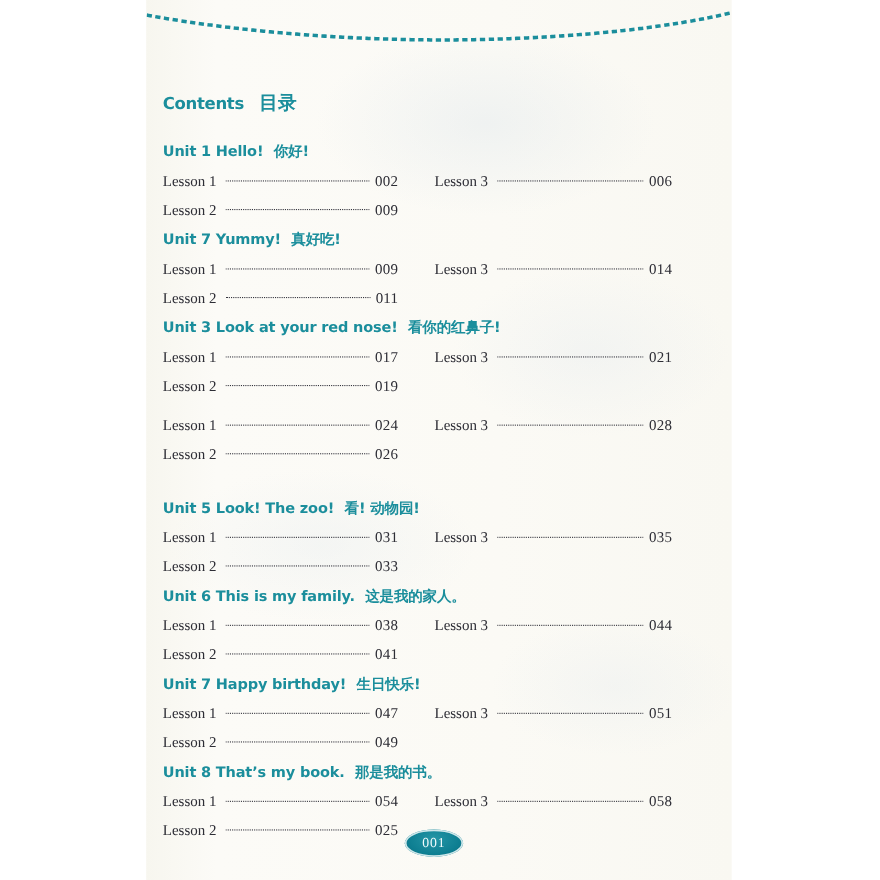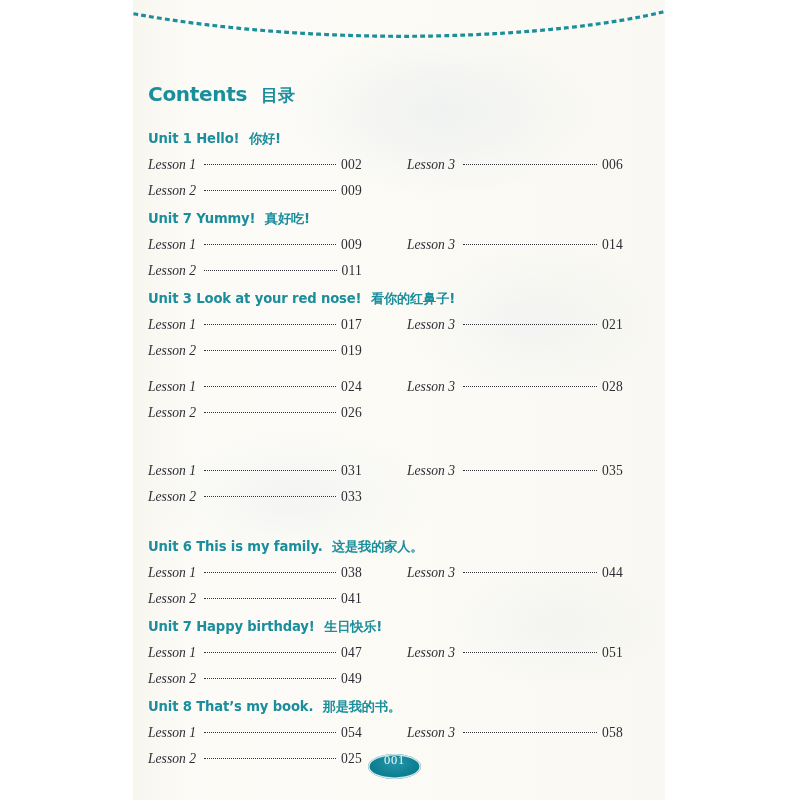--- a/index.html
+++ b/index.html
@@ -62,21 +62,21 @@
     left: 15px;
     top: 82px;
     display: flex;
     align-items: baseline;
     gap: 14px;
     white-space: nowrap;
   }
   .contents-en {
     font-family: "DejaVu Sans", sans-serif;
     font-weight: bold;
-    font-size: 20px;
+    font-size: 15px;
     letter-spacing: -0.3px;
     color: #1b8e9c;
   }
   .contents-zh {
     font-family: Liberation Sans, sans-serif;
     font-weight: bold;
     font-size: 17px;
     color: #1b8e9c;
   }
 
@@ -124,25 +124,24 @@
 
   
   .entry {
     position: absolute;
     top: 0;
     display: flex;
     align-items: baseline;
     white-space: nowrap;
   }
   .entry.col-left  { left: 0px;   width: 214px; }
-  .entry.col-right { left: 259px; width: 216px; }
+  .entry.col-right { left: 247px; width: 216px; }
 
   .entry .label {
     flex: 0 0 auto;
-    font-style: italic;
   }
   .entry .leader {
     flex: 1 1 auto;
     position: relative;
     margin: 0 5px 0 8px;
     height: 13px;
     overflow: hidden;
   }
   .entry .leader::before {
     content: "";
@@ -163,21 +162,21 @@
   .page-badge {
     position: absolute;
     left: 235px;
     top: 754px;
     width: 53px;
     height: 25px;
     border-radius: 50%;
     background: radial-gradient(ellipse at 50% 35%, #2596a6 0%, #0e7f92 60%, #0a6d7e 100%);
     box-shadow: inset 0 0 0 1.6px #cfe7ea;
     display: flex;
-    align-items: flex-start;
+    align-items: center;
     justify-content: center;
   }
   .page-badge .num {
     font-family: "Liberation Serif", serif;
     font-size: 12.5px;
     color: #f2fbfc;
     letter-spacing: 0.8px;
     line-height: 1;
   }
 </style>
@@ -302,20 +301,24 @@
             <div class="entry col-left">
               <span class="label">Lesson 2</span>
               <span class="leader"></span>
               <span class="pageno">026</span>
             </div>
           </div>
         </div>
       </div>
 
       <div class="unit-block">
+        <div class="unit-title">
+          <span>Unit 5 Look! The zoo!</span>
+          <span class="zh">看! 动物园!</span>
+        </div>
         <div class="lesson-rows">
           <div class="lesson-line">
             <div class="entry col-left">
               <span class="label">Lesson 1</span>
               <span class="leader"></span>
               <span class="pageno">031</span>
             </div>
             <div class="entry col-right">
               <span class="label">Lesson 3</span>
               <span class="leader"></span>

